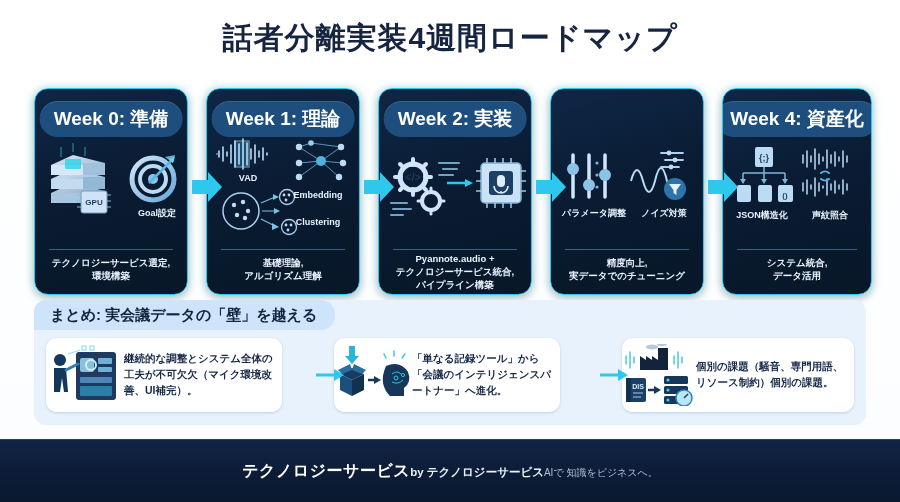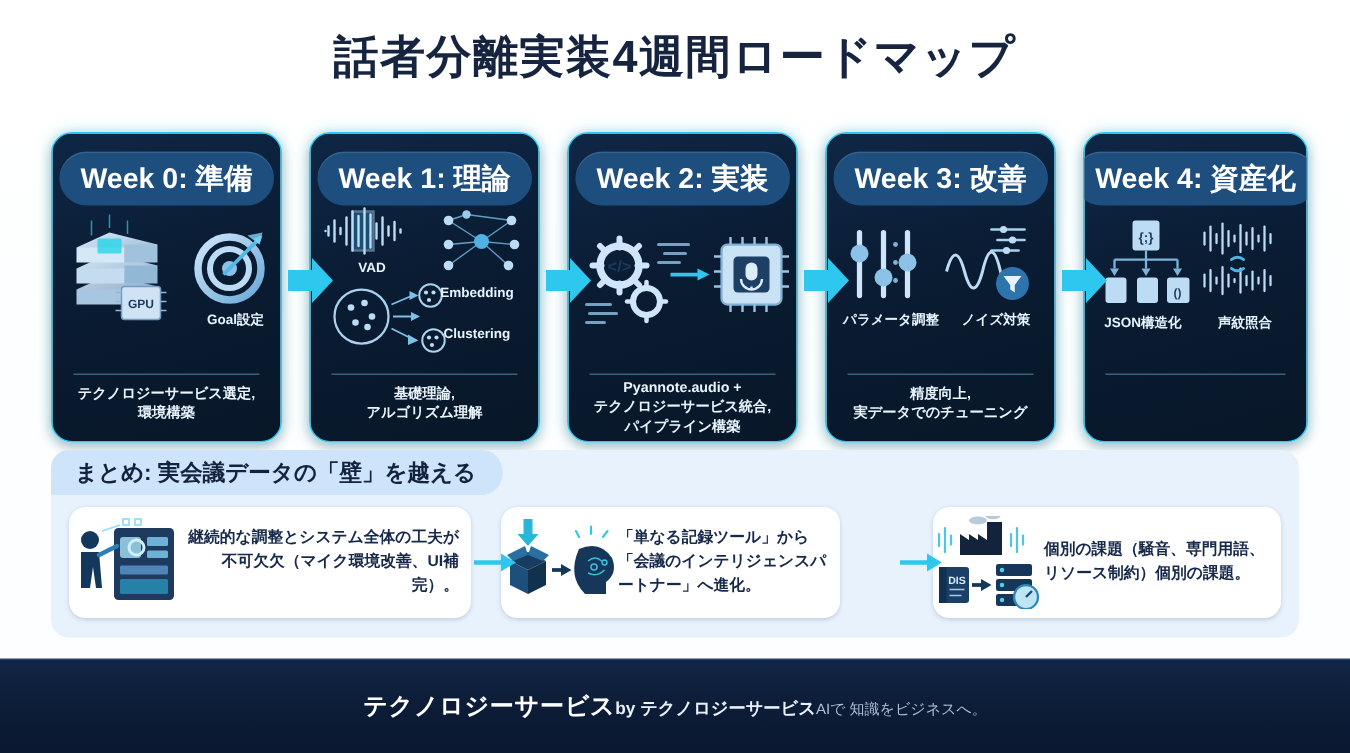--- a/index.html
+++ b/index.html
@@ -60,21 +60,21 @@
     position:absolute;left:0;top:0;height:30px;padding:0 18px 0 16px;
     display:flex;align-items:center;
     background:#cde4fa;border-radius:12px 14px 14px 0;
     color:#12233d;font-size:15px;font-weight:bold;white-space:nowrap;
   }
   .scard{
     position:absolute;top:38px;height:74px;background:#ffffff;border-radius:11px;
     box-shadow:0 1px 3px rgba(30,60,100,.18);
     display:flex;align-items:center;
   }
-  .scard.s1{left:12px;width:268px;text-align:right;}
+  .scard.s1{left:12px;width:236px;}
   .scard.s2{left:300px;width:226px;}
   .scard.s3{left:588px;width:232px;}
   .sicon{width:78px;height:62px;flex:none;position:relative;}
   .scard.s3 .sicon{width:74px;}
   .stext{
     font-size:10.5px;font-weight:bold;color:#17294a;line-height:1.5;
     padding-right:8px;
   }
   .sarrow{position:absolute;top:66px;width:28px;height:18px;}
   .sarrow.p1{left:282px;} .sarrow.p2{left:566px;}
@@ -305,21 +305,20 @@
           </g>
         </svg>
       </div>
       <div class="divider"></div>
       <div class="caption" style="white-space:pre-line;top:164px;">Pyannote.audio +
 テクノロジーサービス統合,
 パイプライン構築</div>
     </div>
 
     <div class="card w3">
-      <div class="pill">Week 3: 改善</div>
       <div class="iconzone">
         <svg width="152" height="110" viewBox="0 0 152 110">
 
           <g transform="translate(16,18)">
             <g stroke="#cfe6fa" stroke-width="3.5" stroke-linecap="round">
               <line x1="6" y1="2" x2="6" y2="44"></line>
                 <line x1="22" y1="2" x2="22" y2="44"></line>
                 <line x1="38" y1="2" x2="38" y2="44"></line>
             </g>
             <circle cx="6" cy="16" r="6" fill="#8cc2e8"></circle>
@@ -408,20 +407,22 @@
             <g stroke="#4fb2e0" stroke-width="2" fill="none">
               <path d="M20 24 a6 6 0 0 1 8 0"></path>
                 <path d="M28 30 a6 6 0 0 1 -8 0"></path>
             </g>
           </g>
         </svg>
         <div class="iconlabel" style="left:4px;top:74px;width:70px;">JSON構造化</div>
         <div class="iconlabel" style="left:74px;top:74px;width:66px;">声紋照合</div>
       </div>
       <div class="divider"></div>
+      <div class="caption" style="white-space:pre-line;">システム統合,
+データ活用</div>
     </div>
 
     <svg class="wkarrow a0" viewBox="0 0 30 34">
       <path d="M0 10 L16 10 L16 2 L30 17 L16 32 L16 24 L0 24 Z" fill="#2ec8ef"></path>
     </svg>
     <svg class="wkarrow a1" viewBox="0 0 30 34">
       <path d="M0 10 L16 10 L16 2 L30 17 L16 32 L16 24 L0 24 Z" fill="#2ec8ef"></path>
     </svg>
     <svg class="wkarrow a2" viewBox="0 0 30 34">
       <path d="M0 10 L16 10 L16 2 L30 17 L16 32 L16 24 L0 24 Z" fill="#2ec8ef"></path>

